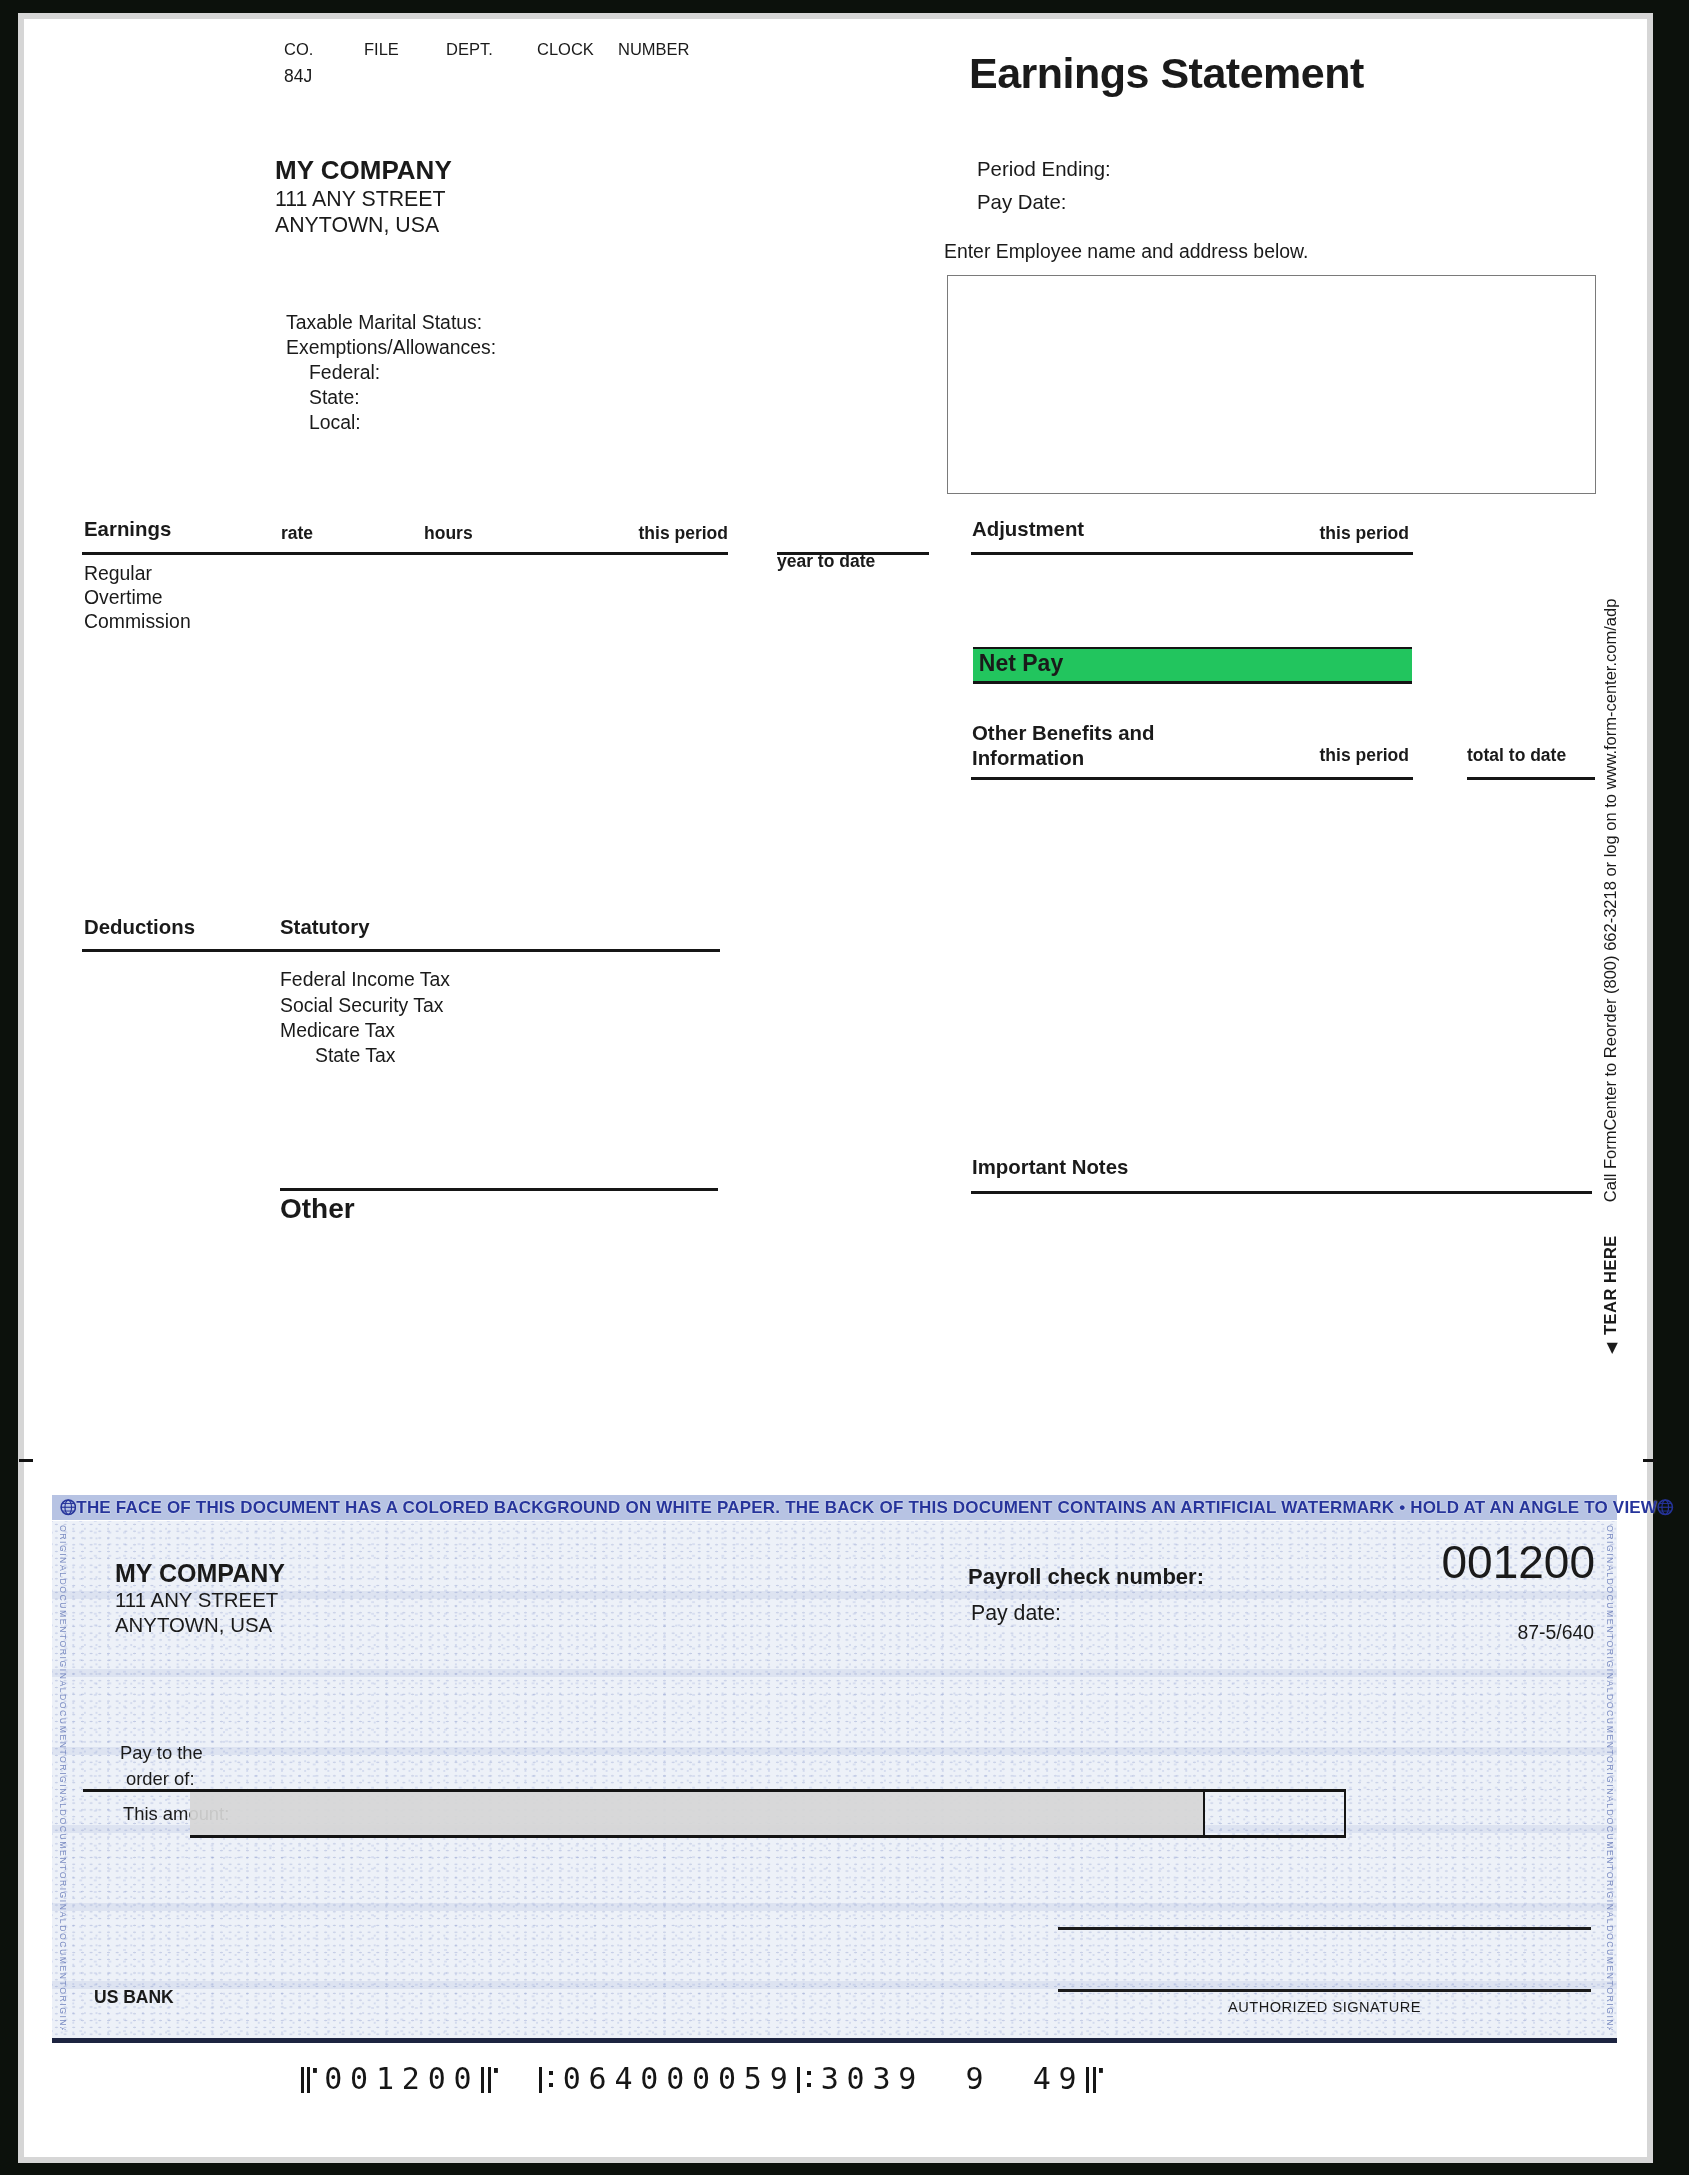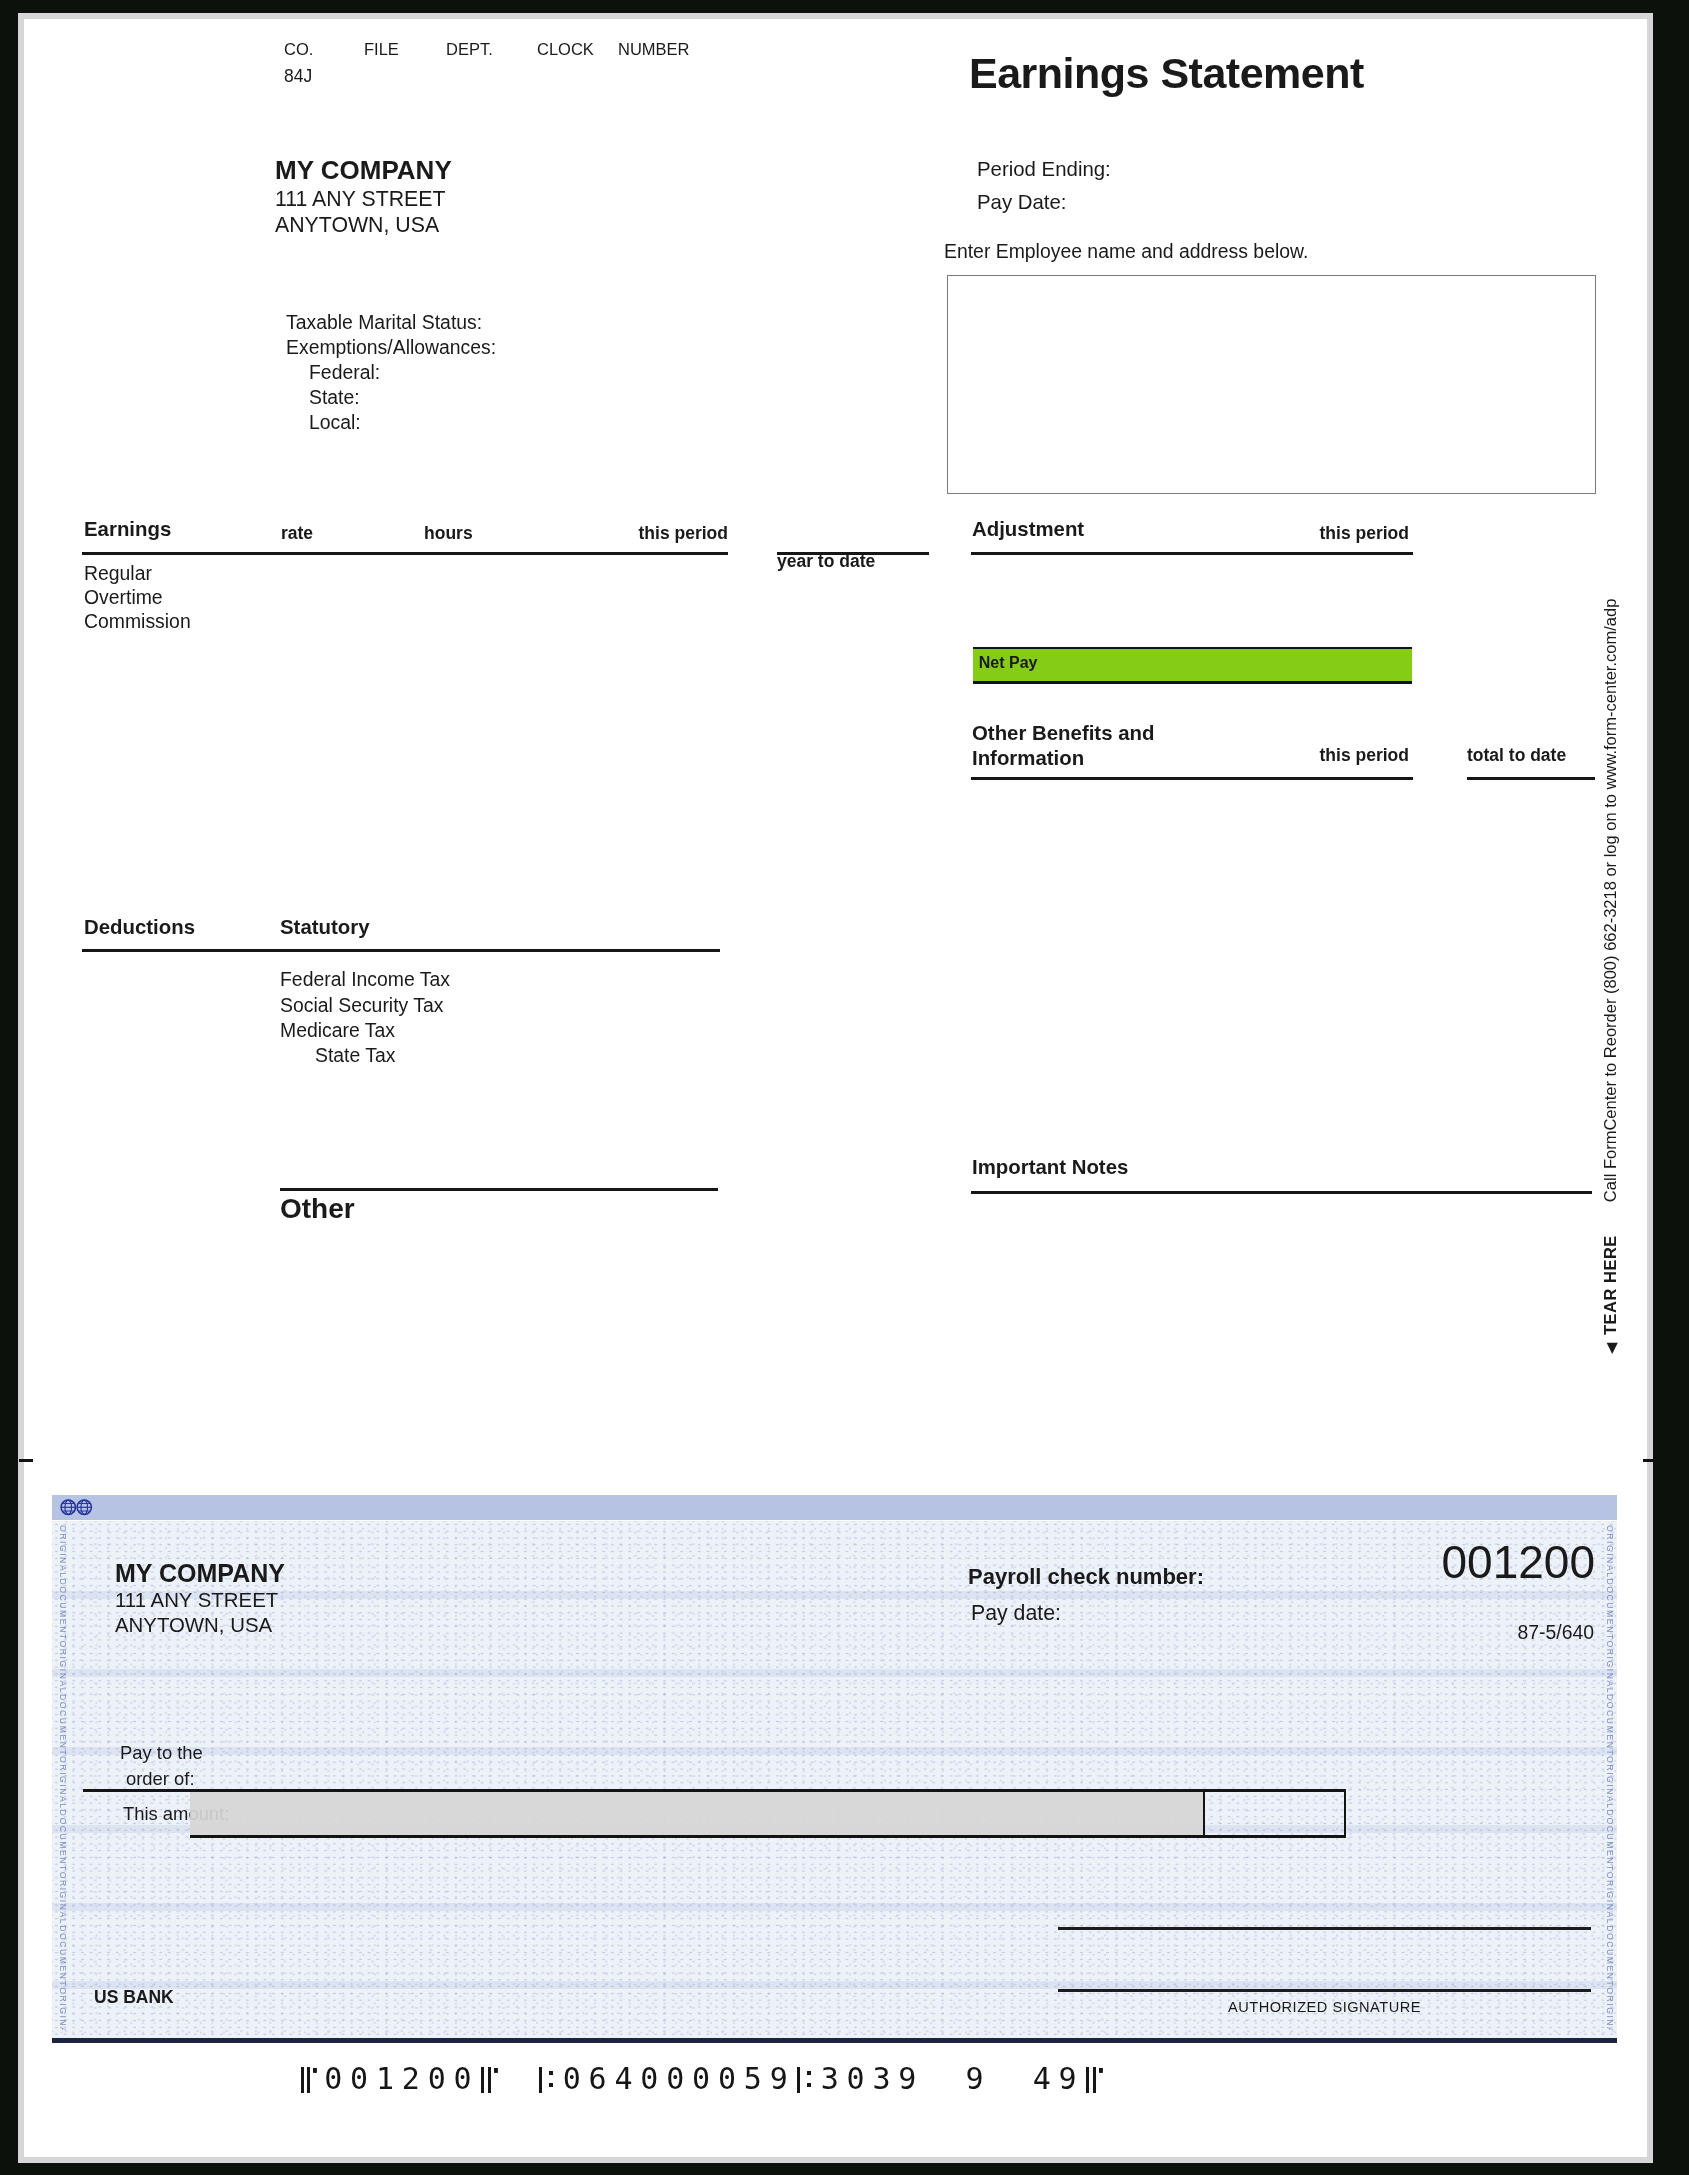--- a/index.html
+++ b/index.html
@@ -39,22 +39,22 @@
   #col-ytd{left:777px;top:551px;width:152px;text-align:left;}
   #adj-title{left:972px;top:518px;font-size:20.4px;font-weight:bold;}
   #col-tp2{left:1263px;top:523px;width:146px;text-align:right;}
   #u1{left:82px;top:552px;width:646px;}
   #u2{left:777px;top:552px;width:152px;}
   #u3{left:971px;top:552px;width:442px;}
 
   .erow{position:absolute;font-size:19.4px;}
   #er1{left:84px;top:562px}#er2{left:84px;top:586px}#er3{left:84px;top:610px}
 
-  .shadebar{position:absolute;background:#84cc16;border-top:2.9px solid #141414;border-bottom:3.9px solid #141414;
-            box-sizing:border-box;font-size:16px;font-weight:bold;padding-left:5.8px;line-height:28px;}
+  .shadebar{position:absolute;background:#22c55e;border-top:2.9px solid #141414;border-bottom:3.9px solid #141414;
+            box-sizing:border-box;font-size:23px;font-weight:bold;padding-left:5.8px;line-height:28px;}
   #netpay{left:973px;top:647px;width:439px;height:37px;}
   #grosspay{left:280px;top:841px;width:439px;height:37px;}
 
   #ob1{left:972px;top:722px;font-size:20.4px;font-weight:bold;}
   #ob2{left:972px;top:747px;font-size:20.4px;font-weight:bold;}
   #ob-tp{left:1263px;top:745px;width:146px;text-align:right;}
   #ob-tot{left:1467px;top:745px;width:128px;text-align:left;}
   #u4{left:971px;top:777px;width:442px;}
   #u5{left:1467px;top:777px;width:128px;}
 
@@ -210,20 +210,21 @@
   <div class="abs" id="dash-r"></div>
 
   <div class="abs" id="banner">
     <svg width="16.5" height="16.5" viewBox="0 0 17 17">
       <circle cx="8.5" cy="8.5" r="7.4" fill="none" stroke="#26349b" stroke-width="1.6"></circle>
       <ellipse cx="8.5" cy="8.5" rx="3.4" ry="7.4" fill="none" stroke="#26349b" stroke-width="1.2"></ellipse>
       <line x1="1.1" y1="8.5" x2="15.9" y2="8.5" stroke="#26349b" stroke-width="1.2"></line>
       <line x1="2" y1="4.6" x2="15" y2="4.6" stroke="#26349b" stroke-width="1"></line>
       <line x1="2" y1="12.4" x2="15" y2="12.4" stroke="#26349b" stroke-width="1"></line>
     </svg>
+    <span class="btxt">THE FACE OF THIS DOCUMENT HAS A COLORED BACKGROUND ON WHITE PAPER. THE BACK OF THIS DOCUMENT CONTAINS AN ARTIFICIAL WATERMARK • HOLD AT AN ANGLE TO VIEW</span>
     <svg width="16.5" height="16.5" viewBox="0 0 17 17">
       <circle cx="8.5" cy="8.5" r="7.4" fill="none" stroke="#26349b" stroke-width="1.6"></circle>
       <ellipse cx="8.5" cy="8.5" rx="3.4" ry="7.4" fill="none" stroke="#26349b" stroke-width="1.2"></ellipse>
       <line x1="1.1" y1="8.5" x2="15.9" y2="8.5" stroke="#26349b" stroke-width="1.2"></line>
       <line x1="2" y1="4.6" x2="15" y2="4.6" stroke="#26349b" stroke-width="1"></line>
       <line x1="2" y1="12.4" x2="15" y2="12.4" stroke="#26349b" stroke-width="1"></line>
     </svg>
   </div>
 
   <div class="abs" id="check-body"></div>

